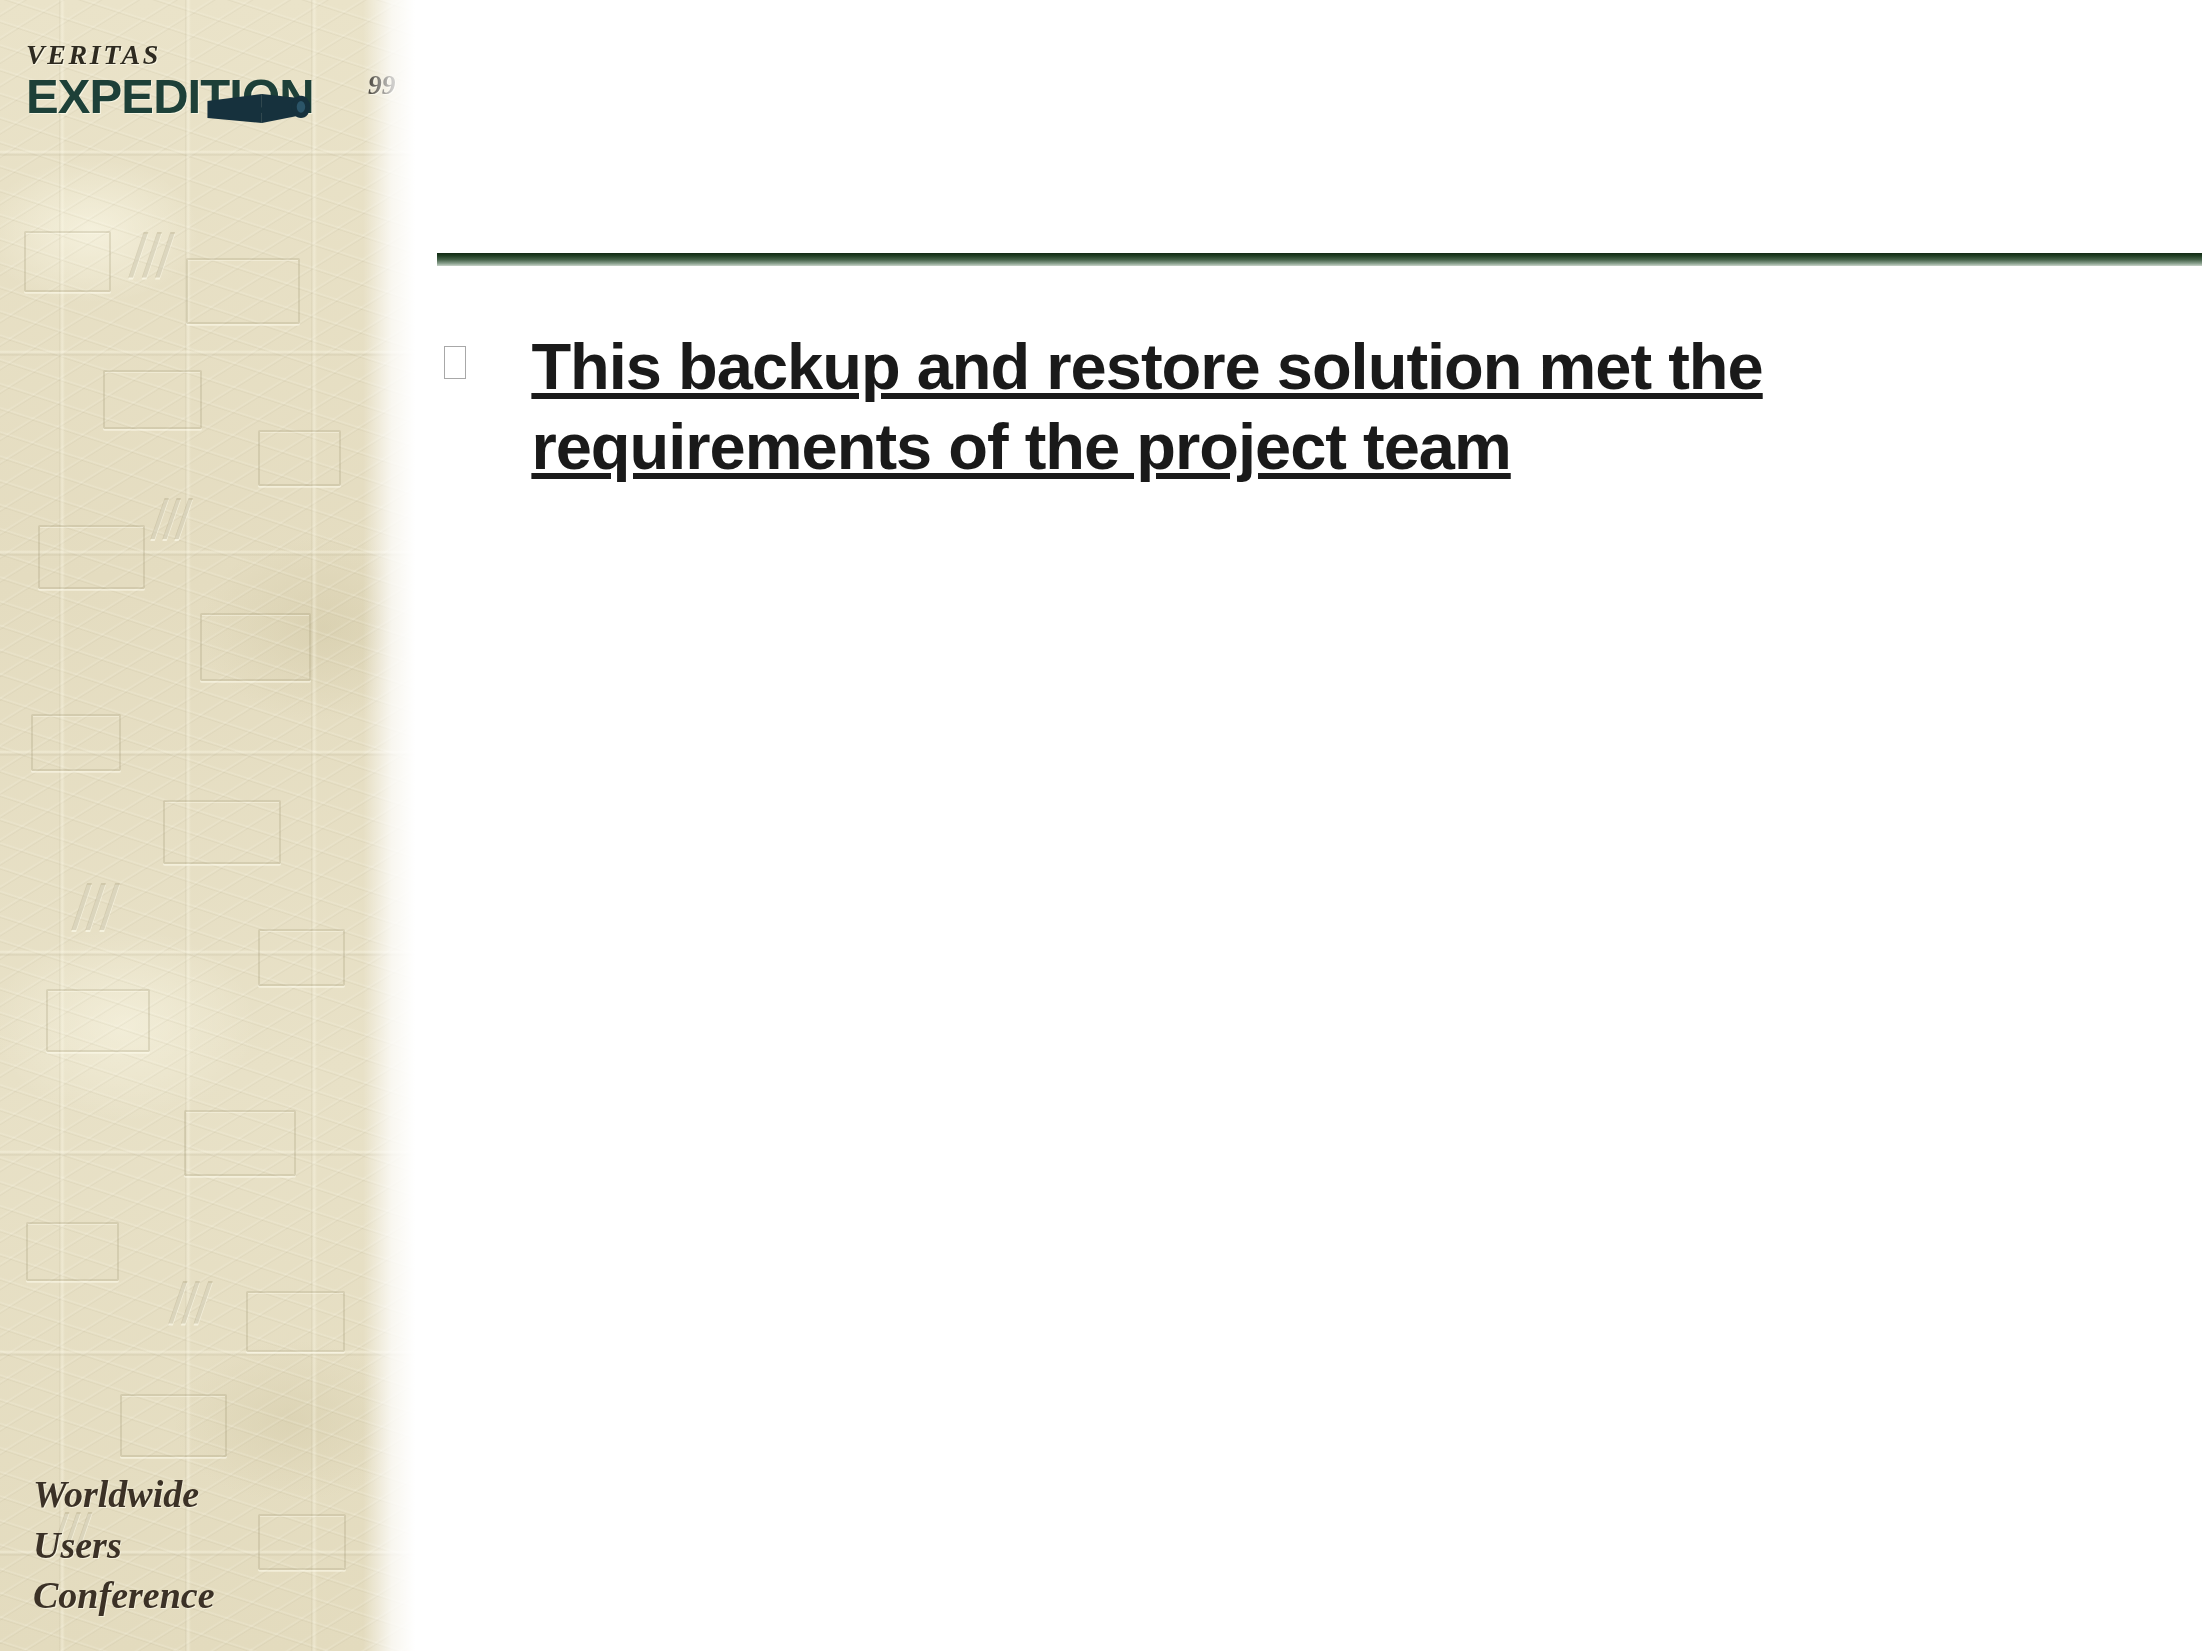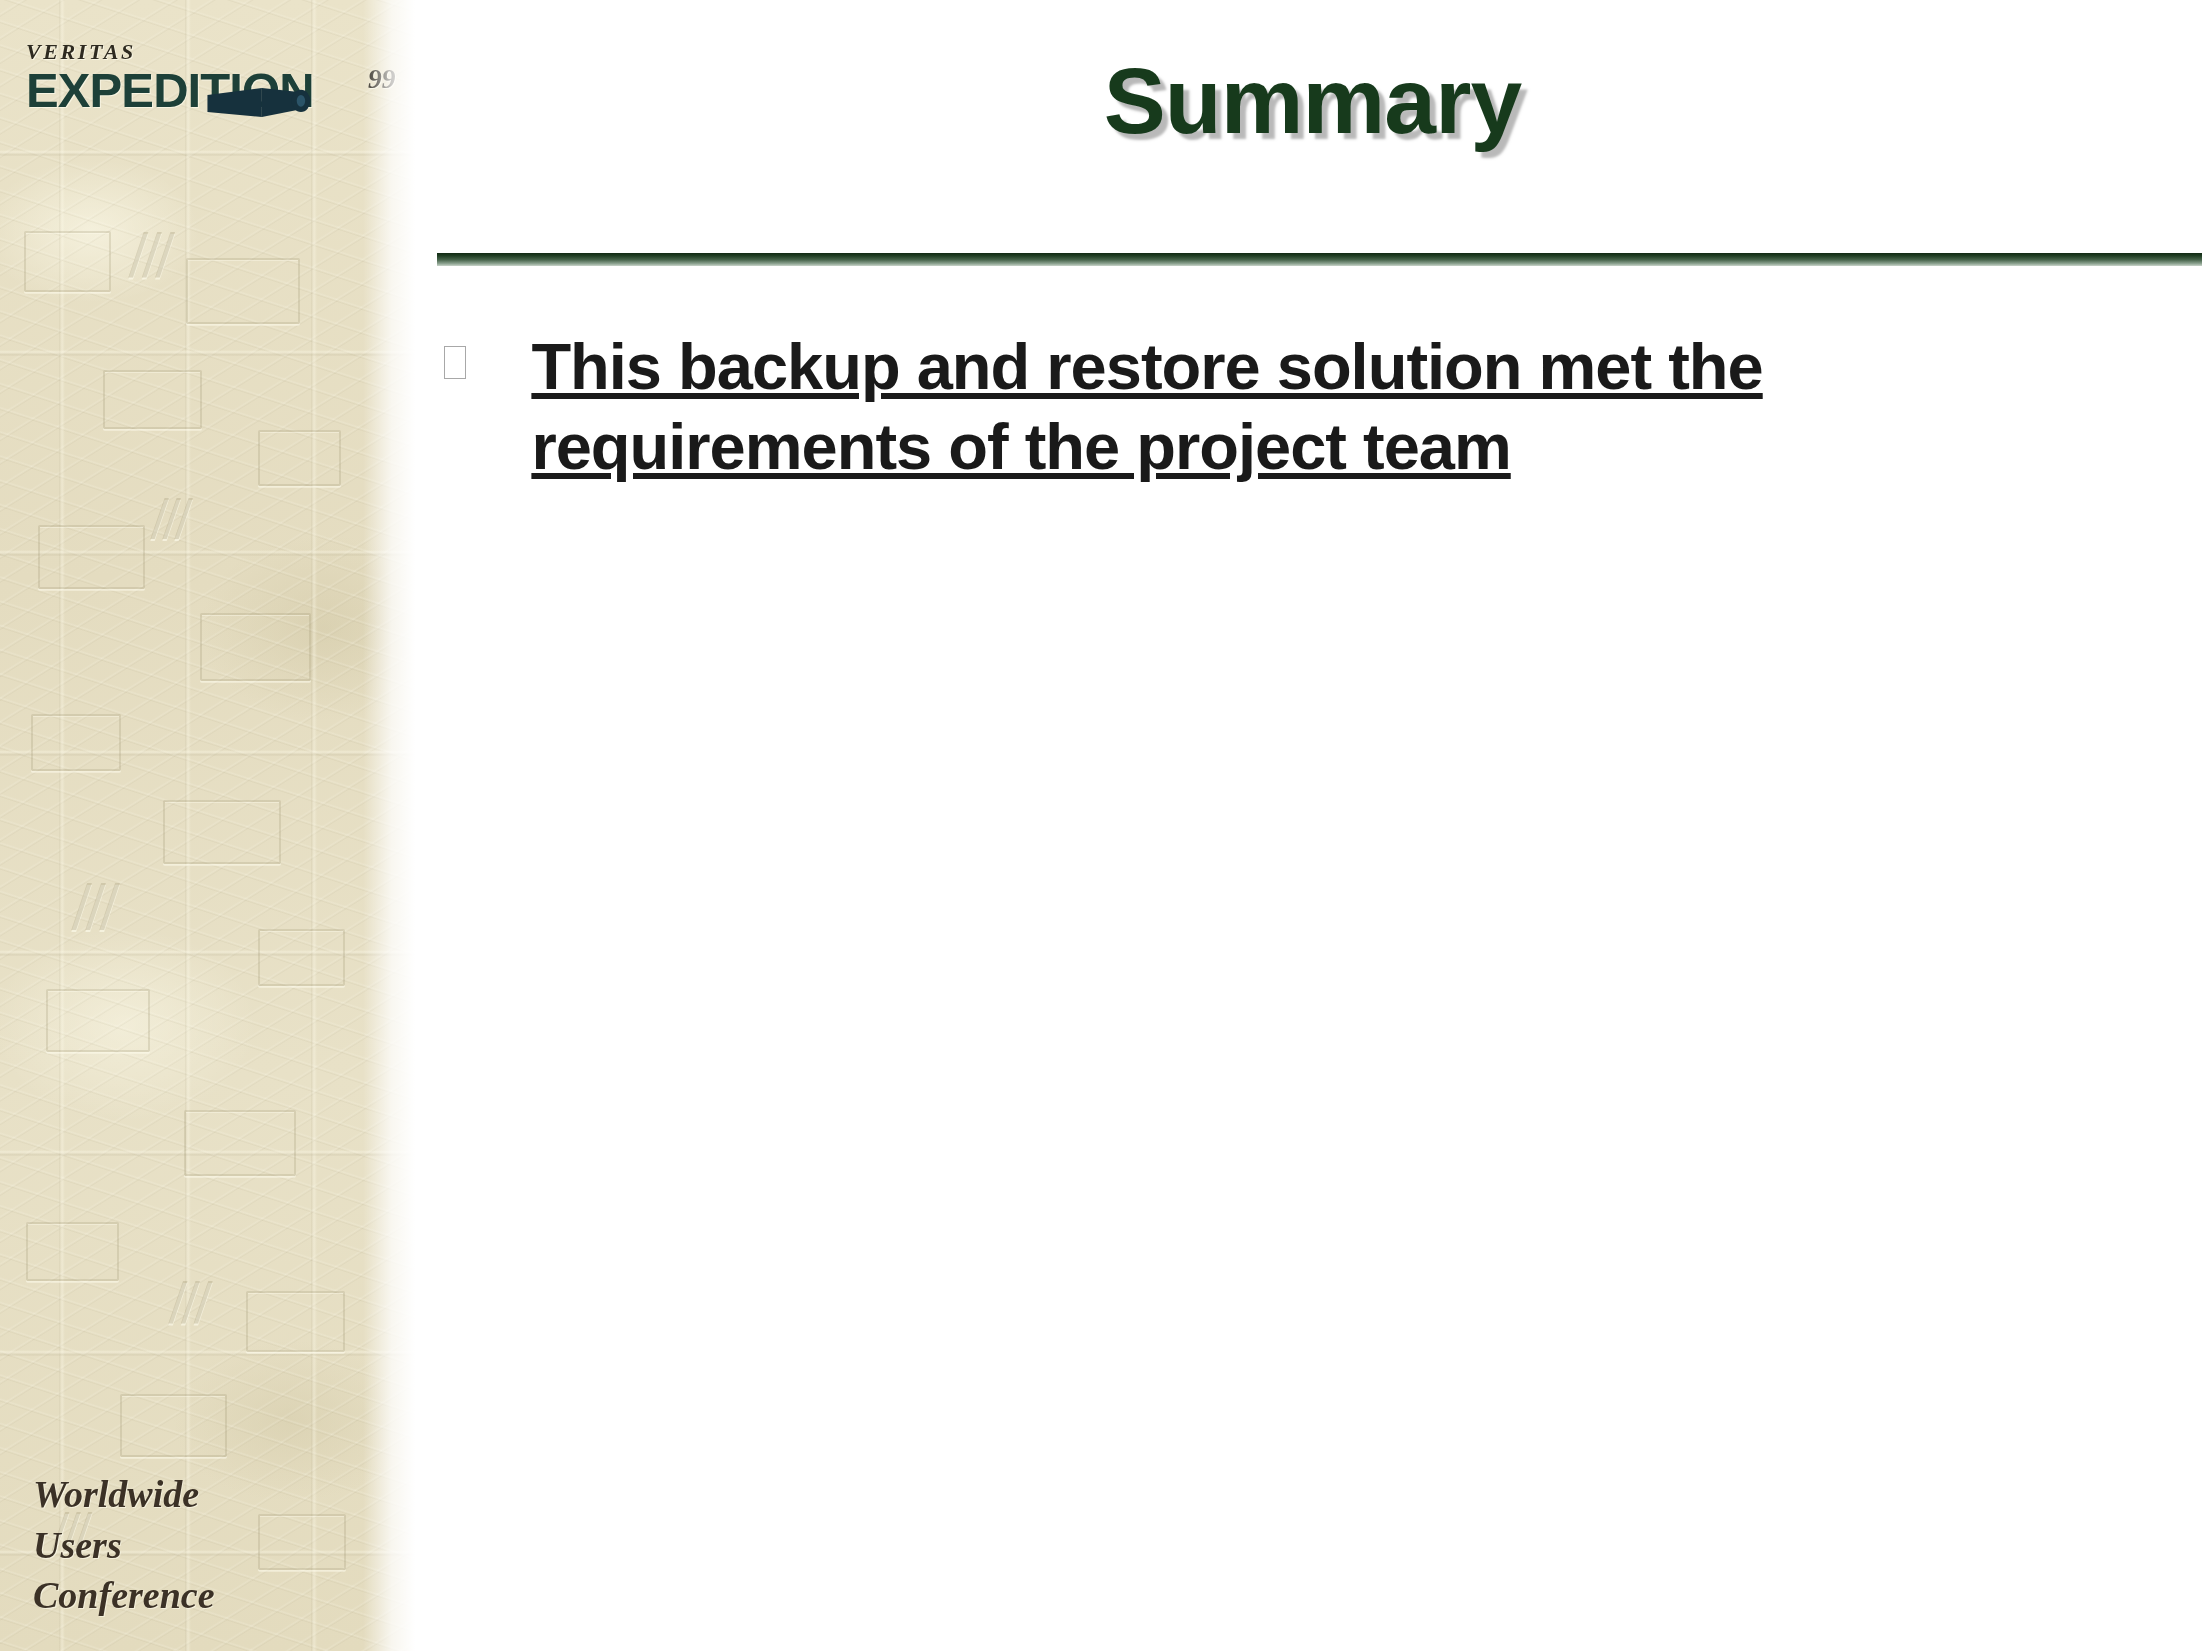--- a/index.html
+++ b/index.html
@@ -99,21 +99,21 @@
   #logo {
     position: absolute;
     left: 26px;
     top: 41px;
     width: 370px;
   }
   #logo-veritas {
     font-family: "Liberation Serif", serif;
     font-style: italic;
     font-weight: bold;
-    font-size: 22px;
+    font-size: 28px;
     letter-spacing: 2.6px;
     color: #2e2a20;
     text-shadow: 0.9px 0.9px 0 rgba(255,253,238,0.7);
     line-height: 1;
   }
   #logo-expedition-row {
     position: relative;
     margin-top: 3.4px;
     height: 53px;
   }
@@ -270,21 +270,20 @@
 
     <div id="footer">
       <div>Worldwide</div>
       <div>Users</div>
       <div>Conference</div>
     </div>
 
     <div id="sidebar-fade"></div>
   </div>
 
-  <div id="title">Summary</div>
 
   <div id="divider"></div>
 
   <div id="bullets">
 
     <div class="bullet-row">
       <span class="bullet-marker"></span>
       <span class="bullet-text">This backup and restore solution met the requirements of the project team</span>
     </div>
 

